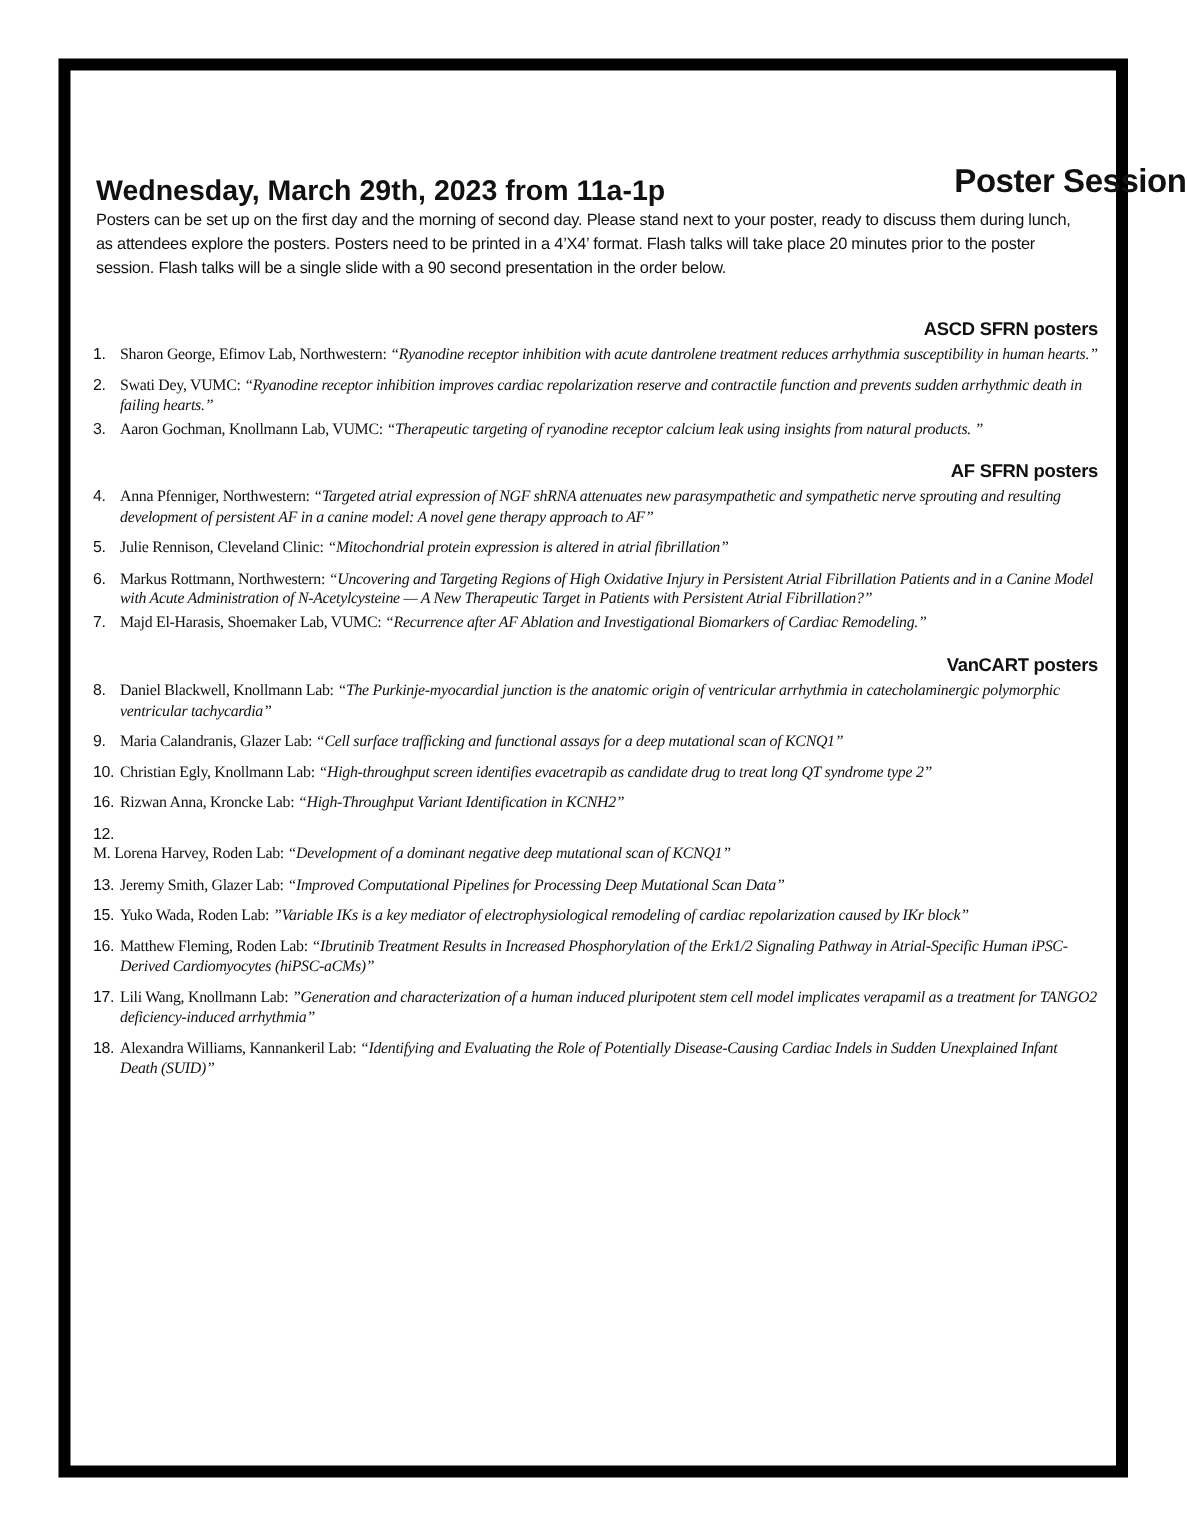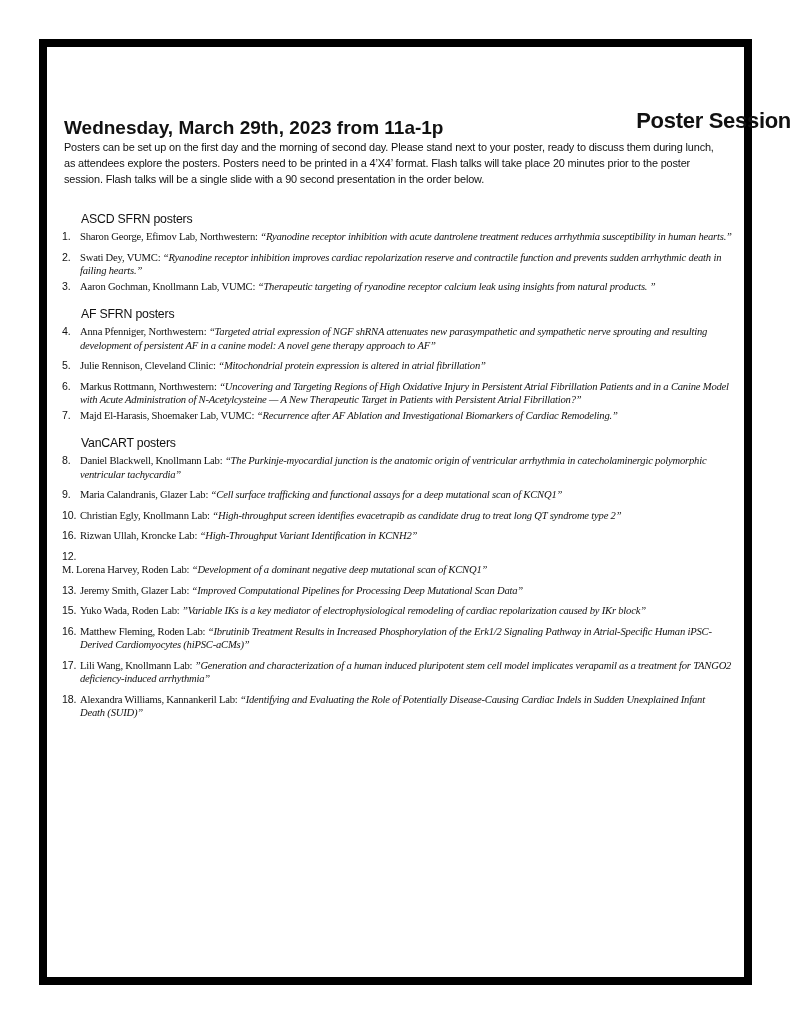--- a/index.html
+++ b/index.html
@@ -6,21 +6,21 @@
   body { width: 791px; height: 1024px; position: relative; overflow: hidden;
          font-family: "Liberation Sans", sans-serif; color: #111; }
   .frame { position: absolute; left: 39px; top: 39px; width: 697px; height: 930px;
            border: 8px solid #000; background: #fff; }
   .title { position: absolute; left: 0; right: 0; top: 80px; text-align: right;
            font-weight: bold; font-size: 22px; letter-spacing: -0.3px; margin-top: 28px; }
   .subtitle { position: absolute; left: 64px; top: 117px; font-weight: bold; font-size: 19px; }
   .intro { position: absolute; left: 64px; top: 139px; width: 660px; font-size: 10.9px;
            line-height: 16px; letter-spacing: -0.15px; }
   .content { position: absolute; left: 62px; top: 212px; width: 670px; }
-  .section-head { font-weight: normal; font-size: 12.3px; margin: 0 0 4px 19px; letter-spacing: -0.2px; }
+  .section-head { font-weight: bold; font-size: 12.3px; margin: 0 0 4px 19px; letter-spacing: -0.2px; text-align: right; }
   .item { display: flex; font-size: 10.6px; line-height: 13.5px; letter-spacing: -0.2px; }
   .num { width: 18px; flex: none; }
   .txt { flex: 1; font-family: Liberation Serif, serif; }
   .txt .title-q { font-style: italic; }
 </style>
 </head>
 <body>
 
 <div class="frame"></div>
 
@@ -75,21 +75,21 @@
     <div class="item" style="margin-bottom:7px;">
       <span class="num">9.</span>
       <span class="txt"><span>Maria Calandranis, Glazer Lab: </span><span class="title-q">“Cell surface trafficking and functional assays for a deep mutational scan of KCNQ1”</span></span>
     </div>
     <div class="item" style="margin-bottom:7px;align-items:center;">
       <span class="num">10.</span>
       <span class="txt"><span>Christian Egly, Knollmann Lab: </span><span class="title-q">“High-throughput screen identifies evacetrapib as candidate drug to treat long QT syndrome type 2”</span></span>
     </div>
     <div class="item" style="margin-bottom:7px;">
       <span class="num">16.</span>
-      <span class="txt"><span>Rizwan Ullah, Kroncke Lab: </span><span class="title-q">“High-Throughput Variant Identification in KCNH2”</span></span>
+      <span class="txt"><span>Rizwan Anna, Kroncke Lab: </span><span class="title-q">“High-Throughput Variant Identification in KCNH2”</span></span>
     </div>
     <div class="item" style="margin-bottom:7px;flex-direction:column;">
       <span class="num">12.</span>
       <span class="txt"><span>M. Lorena Harvey, Roden Lab: </span><span class="title-q">“Development of a dominant negative deep mutational scan of KCNQ1”</span></span>
     </div>
     <div class="item" style="margin-bottom:7px;">
       <span class="num">13.</span>
       <span class="txt"><span>Jeremy Smith, Glazer Lab: </span><span class="title-q">“Improved Computational Pipelines for Processing Deep Mutational Scan Data”</span></span>
     </div>
     <div class="item" style="margin-bottom:7px;">

